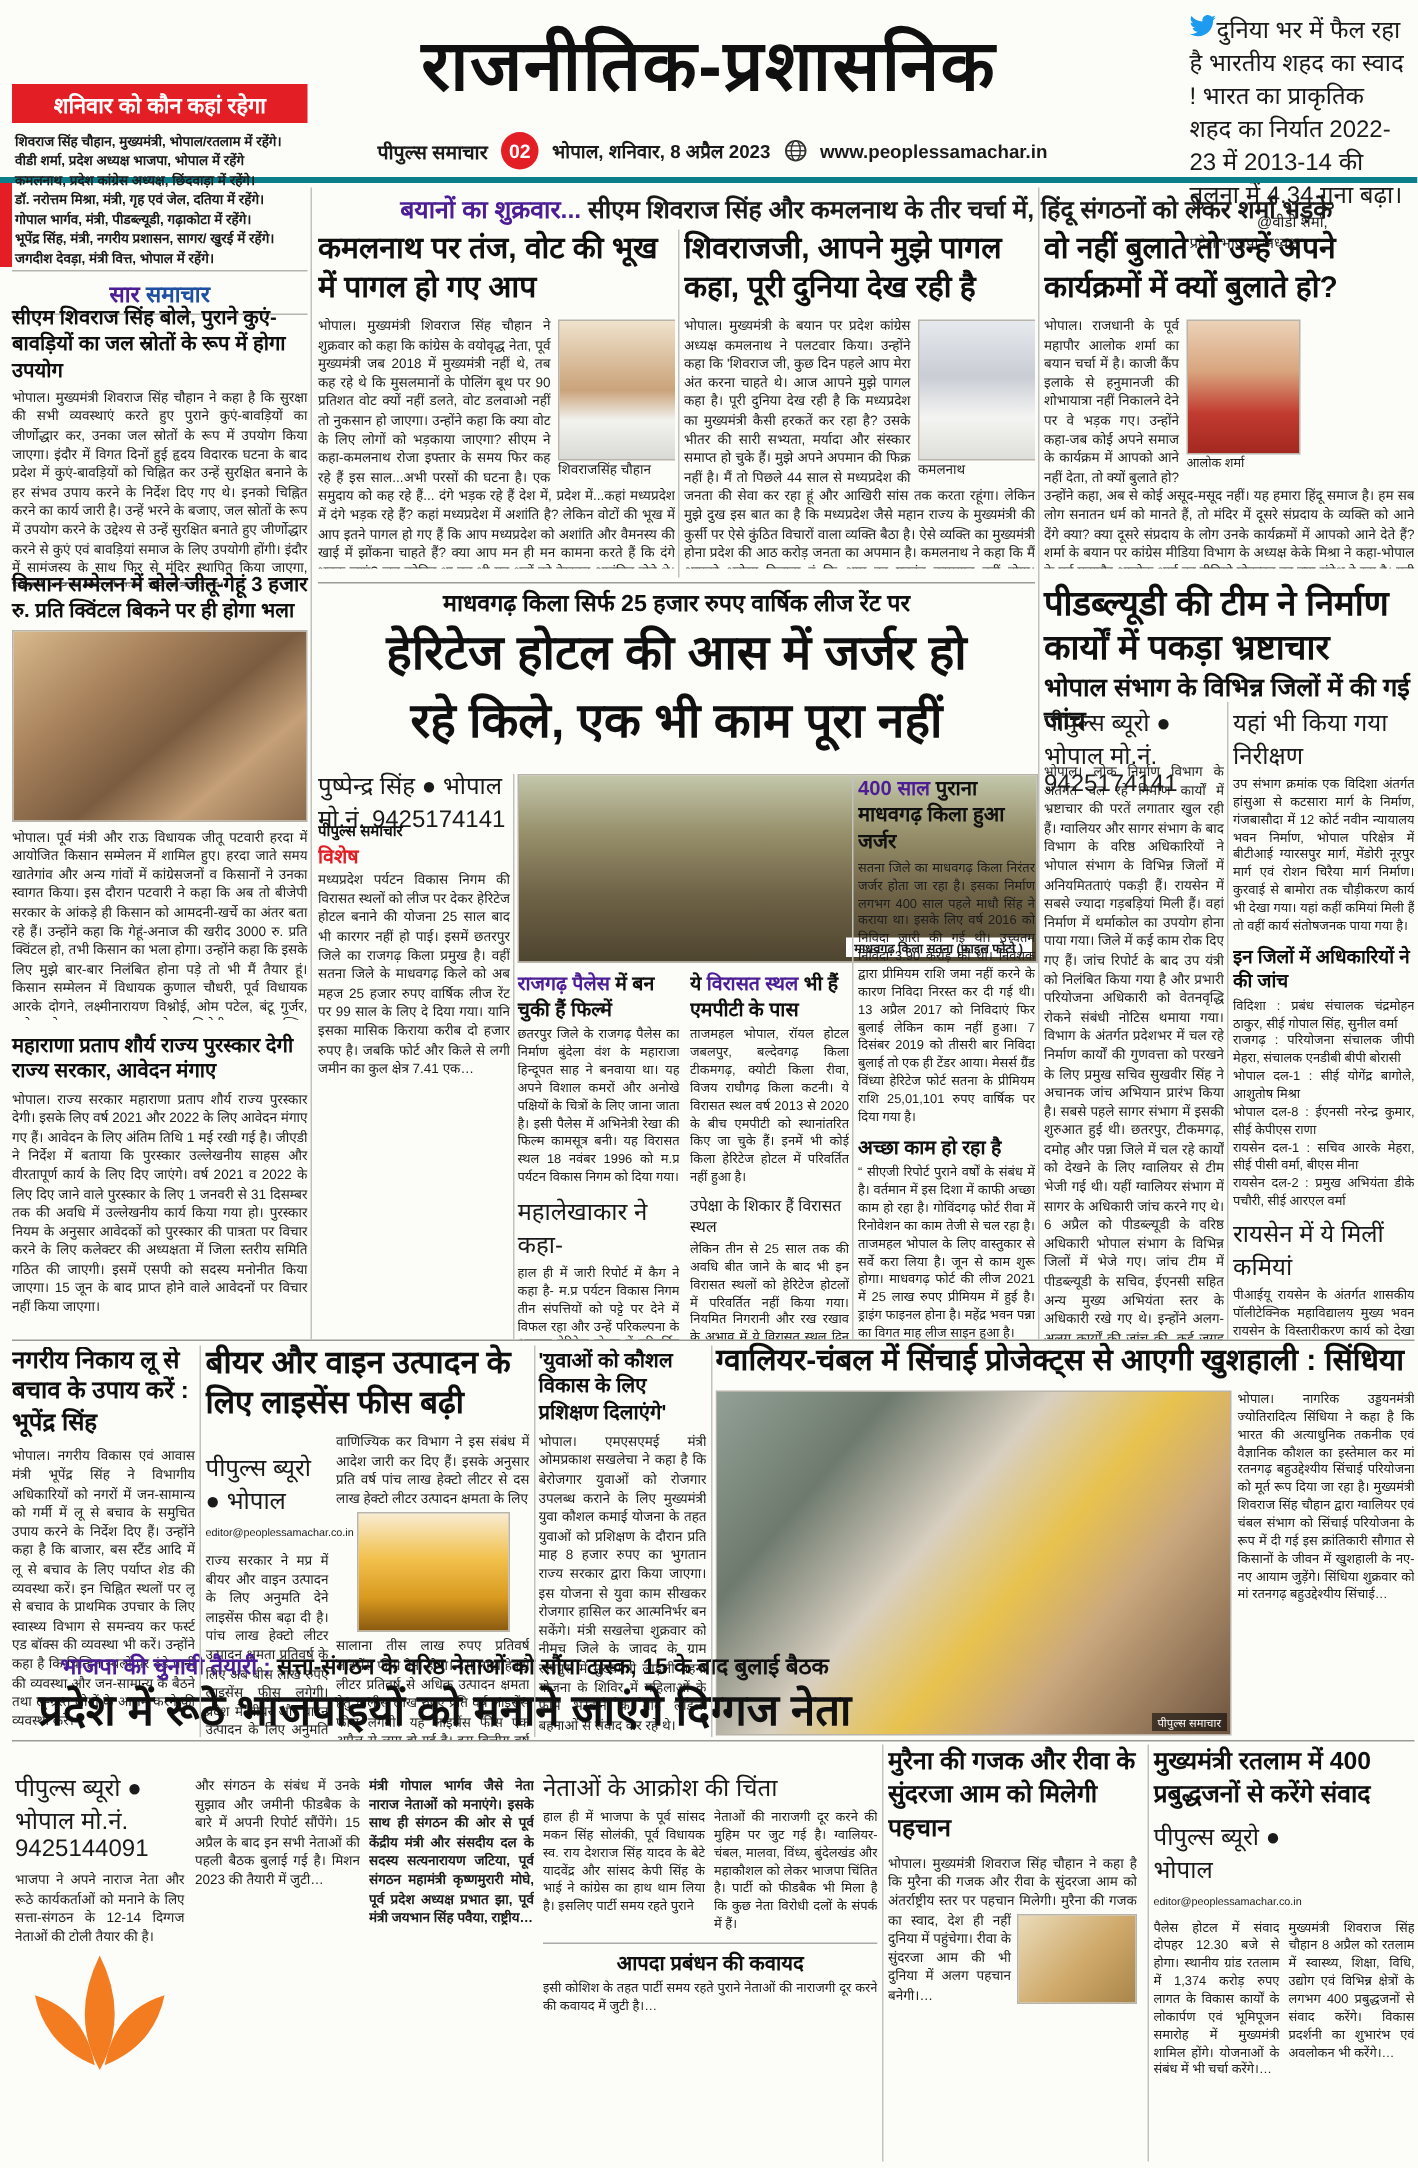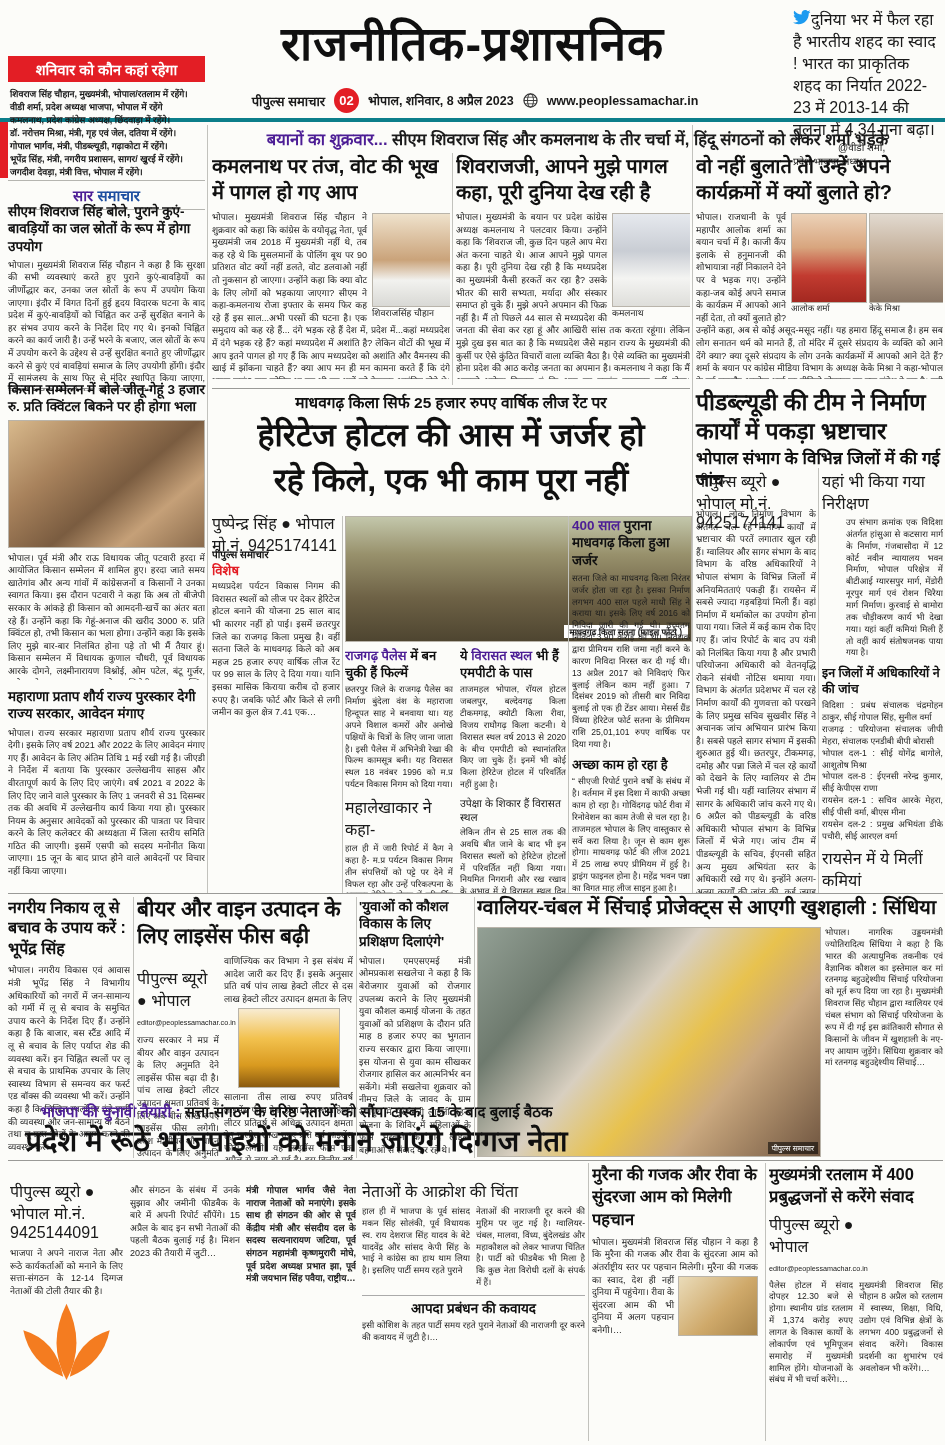--- a/index.html
+++ b/index.html
@@ -147,24 +147,20 @@
 </div>
 
 <div class="abs" style="left:696px;top:153px;width:247px;height:232px;overflow:hidden;">
   <div class="hd" style="font-size:20px;line-height:1.3;">वो नहीं बुलाते तो उन्हें अपने कार्यक्रमों में क्यों बुलाते हो?</div>
   <div class="body-txt" style="margin-top:6px;height:168px;">
     <span style="float:right;width:152px;margin:2px 0 2px 5px;display:flex;gap:4px;">
       <span style="width:74px;">
         <span class="photo pp-alok" style="display:block;width:74px;height:88px;"></span>
         <span class="pcap" style="display:block;font-size:8.5px;">आलोक शर्मा</span>
       </span>
-      <span style="width:74px;">
-        <span class="photo pp-kkm" style="display:block;width:74px;height:88px;"></span>
-        <span class="pcap" style="display:block;font-size:8.5px;">केके मिश्रा</span>
-      </span>
     </span>
     <span>भोपाल। राजधानी के पूर्व महापौर आलोक शर्मा का बयान चर्चा में है। काजी कैंप इलाके से हनुमानजी की शोभायात्रा नहीं निकालने देने पर वे भड़क गए। उन्होंने कहा-जब कोई अपने समाज के कार्यक्रम में आपको आने नहीं देता, तो क्यों बुलाते हो? उन्होंने कहा, अब से कोई असूद-मसूद नहीं। यह हमारा हिंदू समाज है। हम सब लोग सनातन धर्म को मानते हैं, तो मंदिर में दूसरे संप्रदाय के व्यक्ति को आने देंगे क्या? क्या दूसरे संप्रदाय के लोग उनके कार्यक्रमों में आपको आने देते हैं? शर्मा के बयान पर कांग्रेस मीडिया विभाग के अध्यक्ष केके मिश्रा ने कहा-भोपाल के पूर्व महापौर आलोक शर्मा का वीडियो मोहब्बत का क्या संदेश दे रहा है। यही बात यदि कोई कांग्रेसी बोलता तो कलेक्टर उसके ऊपर रासुका लगा देते। मुख्यमंत्रीजी ऐसे लोगों को आप तरजीह क्यों देते हैं?</span>
   </div>
 </div>
 
 <div class="h-rule" style="left:212px;top:388px;width:478px;"></div>
 <div class="abs center hd" style="left:212px;top:393px;width:478px;font-size:15.5px;">माधवगढ़ किला सिर्फ 25 हजार रुपए वार्षिक लीज रेंट पर</div>
 <div class="abs center hd" style="left:212px;top:413px;width:478px;font-size:32px;line-height:1.4;font-weight:900;">
   <div>हेरिटेज होटल की आस में जर्जर हो</div>
   <div>रहे किले, एक भी काम पूरा नहीं</div>
@@ -233,21 +229,21 @@
     <span class="s">मो.नं. 9425174141</span>
   </div>
 </div>
 <div class="abs body-txt" style="left:696px;top:508px;width:120px;height:385px;">
   <span>भोपाल। लोक निर्माण विभाग के अंतर्गत चल रहे निर्माण कार्यों में भ्रष्टाचार की परतें लगातार खुल रही हैं। ग्वालियर और सागर संभाग के बाद विभाग के वरिष्ठ अधिकारियों ने भोपाल संभाग के विभिन्न जिलों में अनियमितताएं पकड़ी हैं। रायसेन में सबसे ज्यादा गड़बड़ियां मिली हैं। वहां निर्माण में थर्माकोल का उपयोग होना पाया गया। जिले में कई काम रोक दिए गए हैं। जांच रिपोर्ट के बाद उप यंत्री को निलंबित किया गया है और प्रभारी परियोजना अधिकारी को वेतनवृद्धि रोकने संबंधी नोटिस थमाया गया।</span>
   <span>विभाग के अंतर्गत प्रदेशभर में चल रहे निर्माण कार्यों की गुणवत्ता को परखने के लिए प्रमुख सचिव सुखवीर सिंह ने अचानक जांच अभियान प्रारंभ किया है। सबसे पहले सागर संभाग में इसकी शुरुआत हुई थी। छतरपुर, टीकमगढ़, दमोह और पन्ना जिले में चल रहे कार्यों को देखने के लिए ग्वालियर से टीम भेजी गई थी। यहीं ग्वालियर संभाग में सागर के अधिकारी जांच करने गए थे। 6 अप्रैल को पीडब्ल्यूडी के वरिष्ठ अधिकारी भोपाल संभाग के विभिन्न जिलों में भेजे गए। जांच टीम में पीडब्ल्यूडी के सचिव, ईएनसी सहित अन्य मुख्य अभियंता स्तर के अधिकारी रखे गए थे। इन्होंने अलग-अलग कार्यों की जांच की, कई जगह अनियमितताएं मिली हैं।</span>
 </div>
 
 <div class="abs" style="left:822px;top:470px;width:121px;height:423px;overflow:hidden;">
   <div class="graybar">यहां भी किया गया निरीक्षण</div>
-  <div class="small-txt sqb" style="margin-top:3px;margin-left:24px;">उप संभाग क्रमांक एक विदिशा अंतर्गत हांसुआ से कटसारा मार्ग के निर्माण, गंजबासौदा में 12 कोर्ट नवीन न्यायालय भवन निर्माण, भोपाल परिक्षेत्र में बीटीआई ग्यारसपुर मार्ग, मेंडोरी नूरपुर मार्ग एवं रोशन चिरैया मार्ग निर्माण। कुरवाई से बामोरा तक चौड़ीकरण कार्य भी देखा गया। यहां कहीं कमियां मिली हैं तो वहीं कार्य संतोषजनक पाया गया है।</div>
+  <div class="small-txt sqb" style="margin-top:3px;">उप संभाग क्रमांक एक विदिशा अंतर्गत हांसुआ से कटसारा मार्ग के निर्माण, गंजबासौदा में 12 कोर्ट नवीन न्यायालय भवन निर्माण, भोपाल परिक्षेत्र में बीटीआई ग्यारसपुर मार्ग, मेंडोरी नूरपुर मार्ग एवं रोशन चिरैया मार्ग निर्माण। कुरवाई से बामोरा तक चौड़ीकरण कार्य भी देखा गया। यहां कहीं कमियां मिली हैं तो वहीं कार्य संतोषजनक पाया गया है।</div>
   <div class="hd" style="font-size:12.5px;margin-top:6px;">इन जिलों में अधिकारियों ने की जांच</div>
   <div style="margin-top:3px;">
     <div class="small-txt sqb list-item">विदिशा : प्रबंध संचालक चंद्रमोहन ठाकुर, सीई गोपाल सिंह, सुनील वर्मा</div>
     <div class="small-txt sqb list-item">राजगढ़ : परियोजना संचालक जीपी मेहरा, संचालक एनडीबी बीपी बोरासी</div>
     <div class="small-txt sqb list-item">भोपाल दल-1 : सीई योगेंद्र बागोले, आशुतोष मिश्रा</div>
     <div class="small-txt sqb list-item">भोपाल दल-8 : ईएनसी नरेन्द्र कुमार, सीई केपीएस राणा</div>
     <div class="small-txt sqb list-item">रायसेन दल-1 : सचिव आरके मेहरा, सीई पीसी वर्मा, बीएस मीना</div>
     <div class="small-txt sqb list-item">रायसेन दल-2 : प्रमुख अभियंता डीके पचौरी, सीई आरएल वर्मा</div>
   </div>
   <div class="graybar" style="margin-top:4px;">रायसेन में ये मिलीं कमियां</div>

